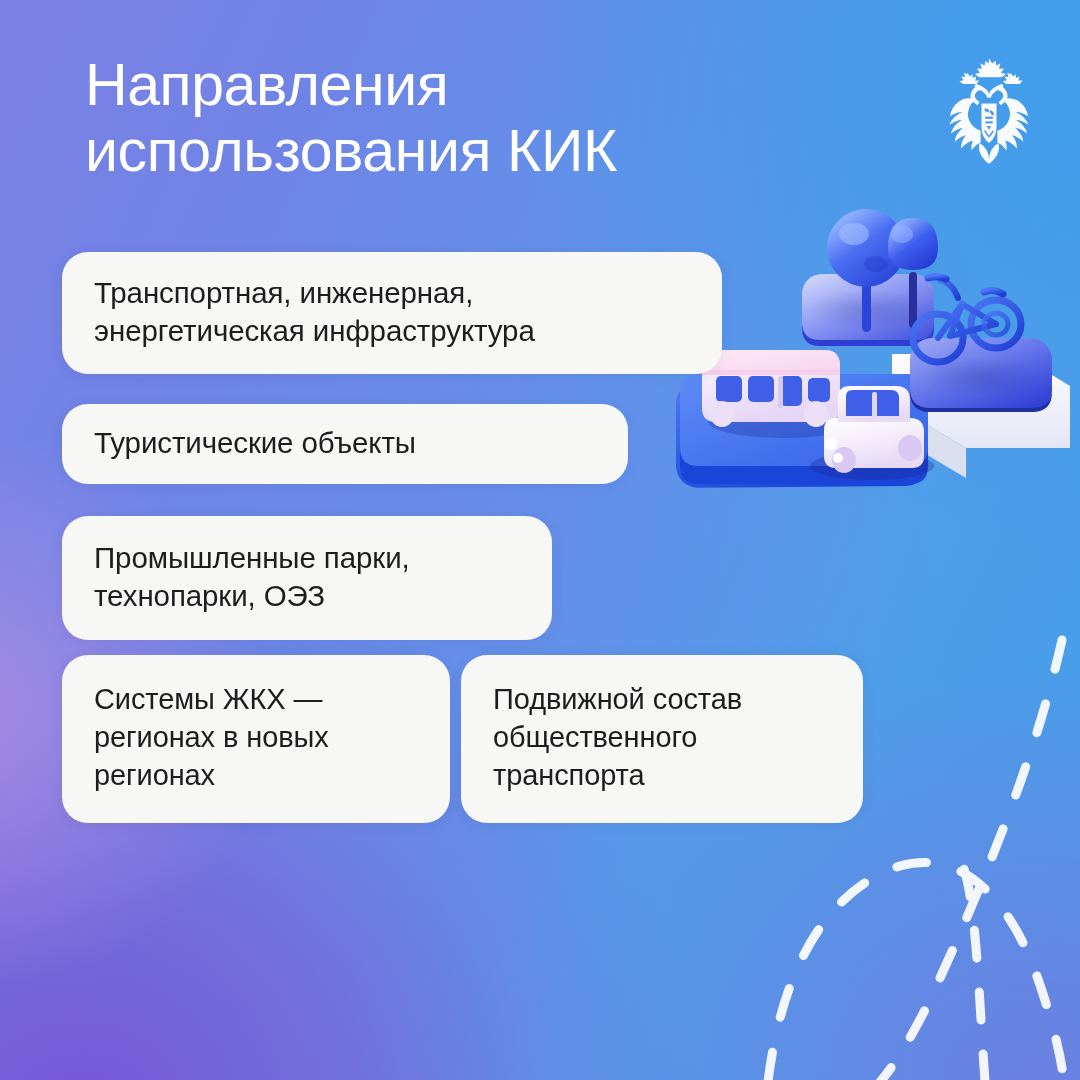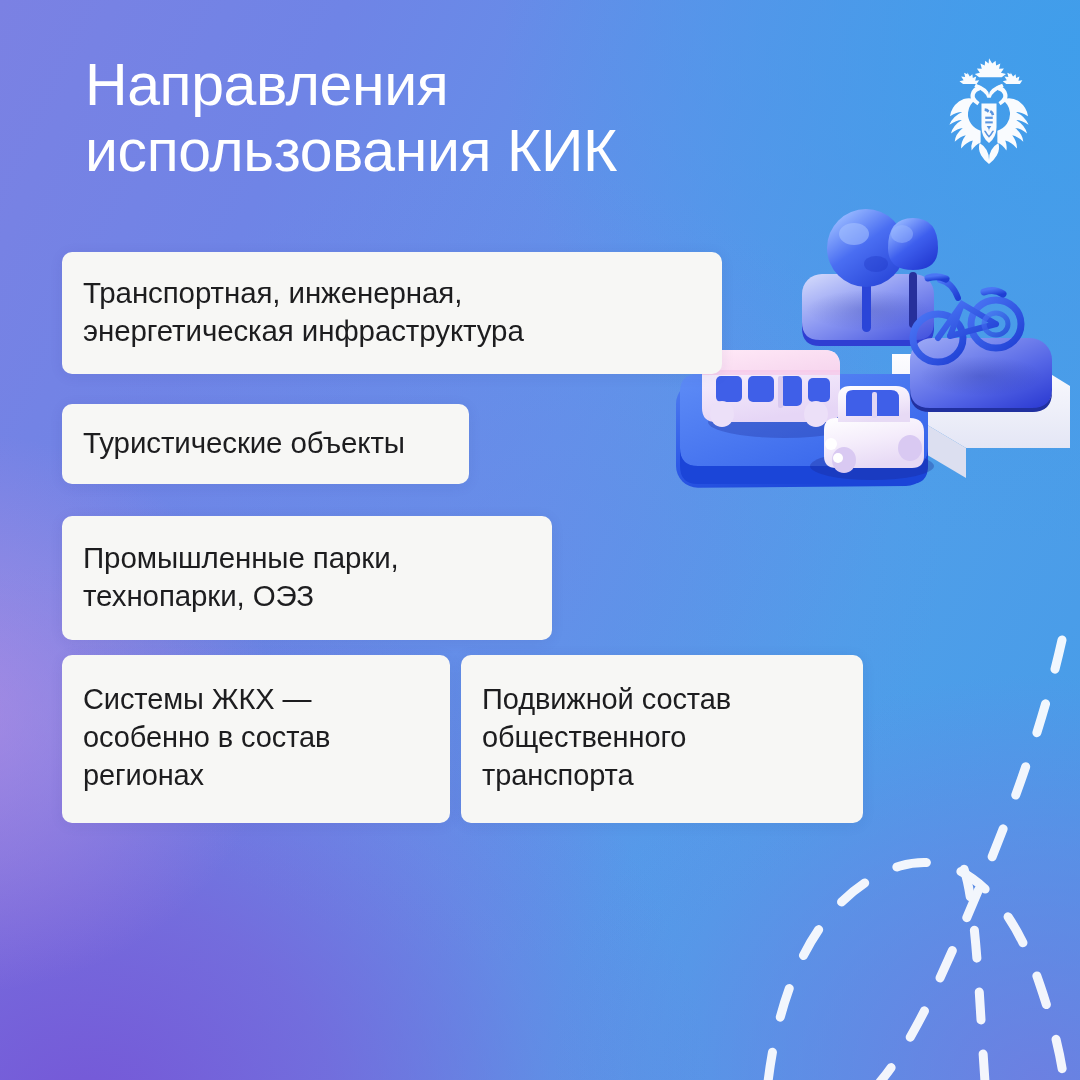--- a/index.html
+++ b/index.html
@@ -114,34 +114,34 @@
     top: 186px;
     width: 404px;
     height: 340px;
     pointer-events: none;
   }
 
   
   .card {
     position: absolute;
     background: #f7f7f5;
-    border-radius: 10px;
+    border-radius: 26px;
     color: #1d1d1f;
     font-size: 29.5px;
     line-height: 1.30;
     letter-spacing: -0.1px;
-    padding: 26px 28px 28px 21px;
+    padding: 26px 28px 28px 32px;
     white-space: pre-line;
     display: flex;
     align-items: center;
     box-shadow: 0 2px 14px rgba(40,40,110,0.08);
   }
 
   #card-infra     { left: 62px;  top: 252px; width: 660px; height: 122px; }
-  #card-tourism   { left: 62px;  top: 404px; width: 407px; height: 80px;  }
+  #card-tourism   { left: 62px;  top: 404px; width: 566px; height: 80px;  }
   #card-parks     { left: 62px;  top: 507px; width: 490px; height: 124px; margin-top: 9px; }
   #card-arctic    { left: 566px; top: 513px; width: 456px; height: 118px; }
   #card-utilities { left: 62px;  top: 655px; width: 388px; height: 168px; }
   #card-transport { left: 461px; top: 655px; width: 402px; height: 168px; }
 
   #card-utilities, #card-transport { font-size: 29px; }
 </style>
 </head>
 <body>
 
@@ -337,20 +337,20 @@
   <div class="card" id="card-infra">Транспортная, инженерная,
 энергетическая инфраструктура</div>
 
   <div class="card" id="card-tourism">Туристические объекты</div>
 
   <div class="card" id="card-parks">Промышленные парки,
 технопарки, ОЭЗ</div>
 
 
   <div class="card" id="card-utilities">Системы ЖКХ —
-особенно в состав
+регионах в новых
 регионах</div>
 
   <div class="card" id="card-transport">Подвижной состав
 общественного
 транспорта</div>
 
 </div>
 
 </body></html>

